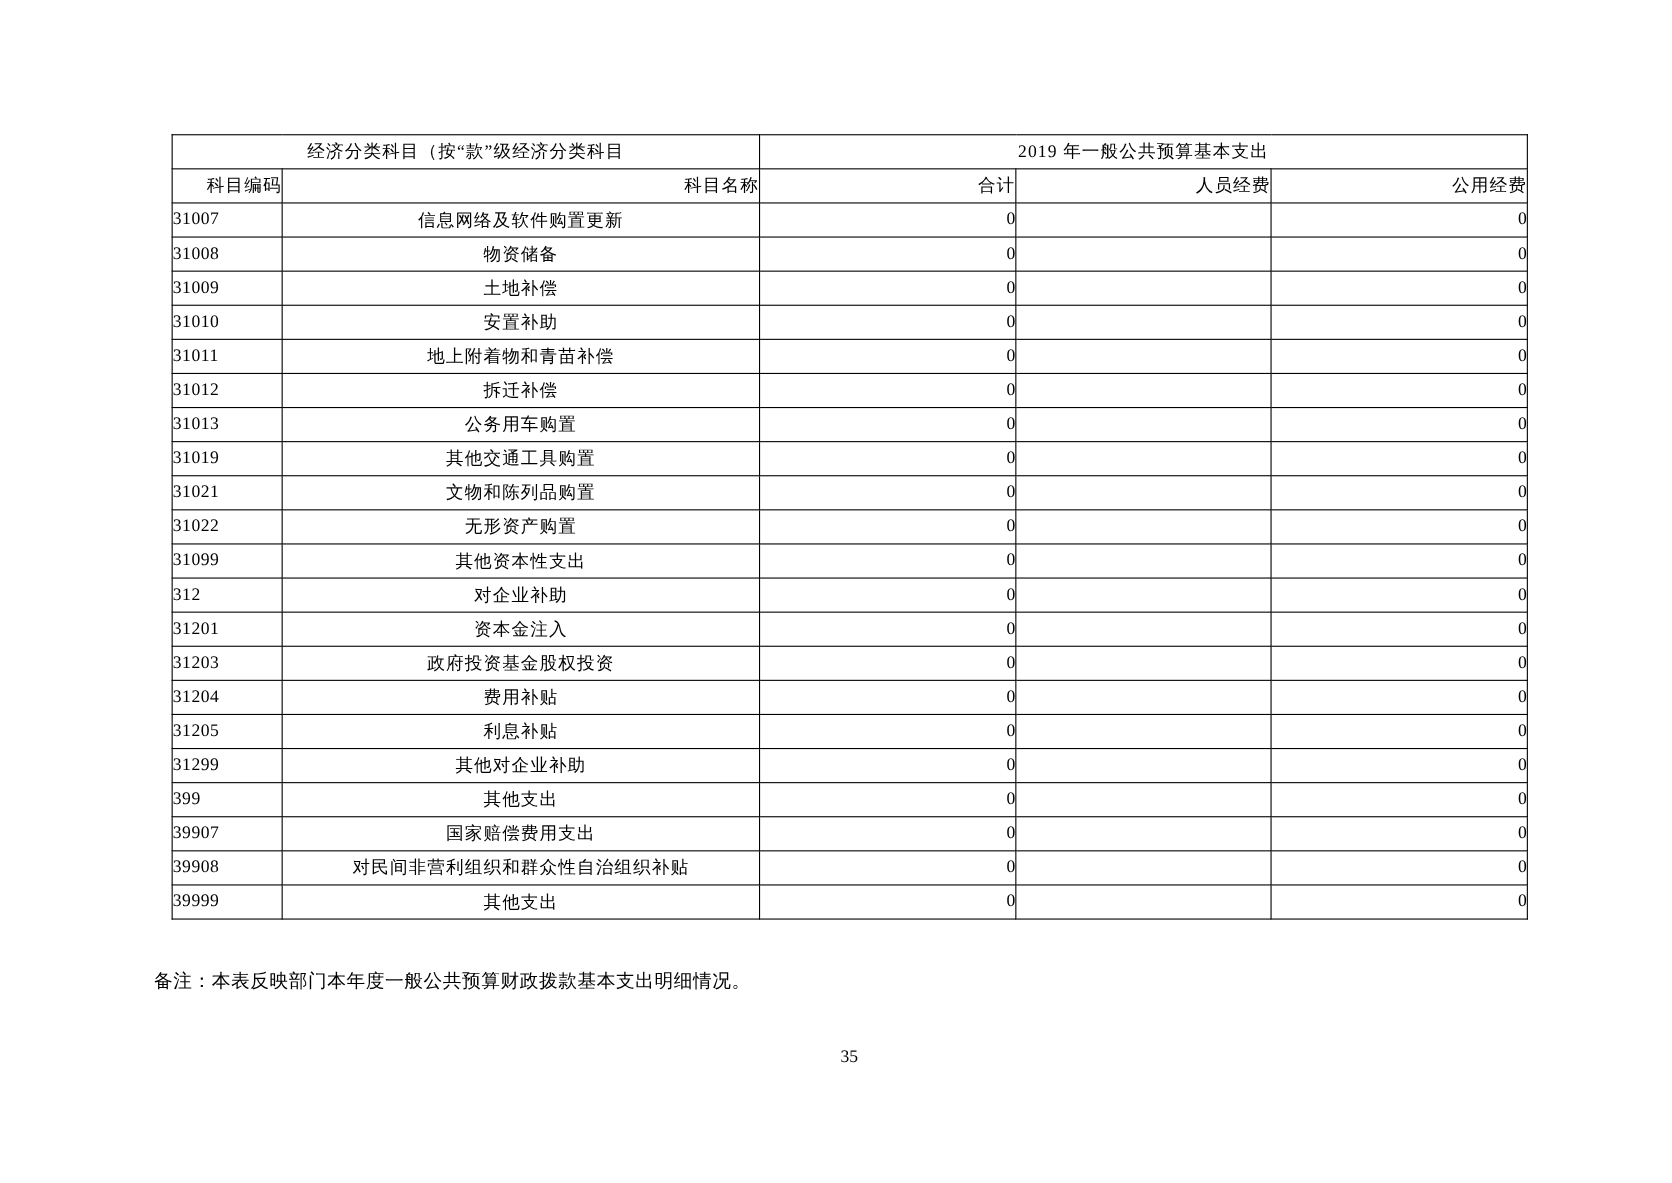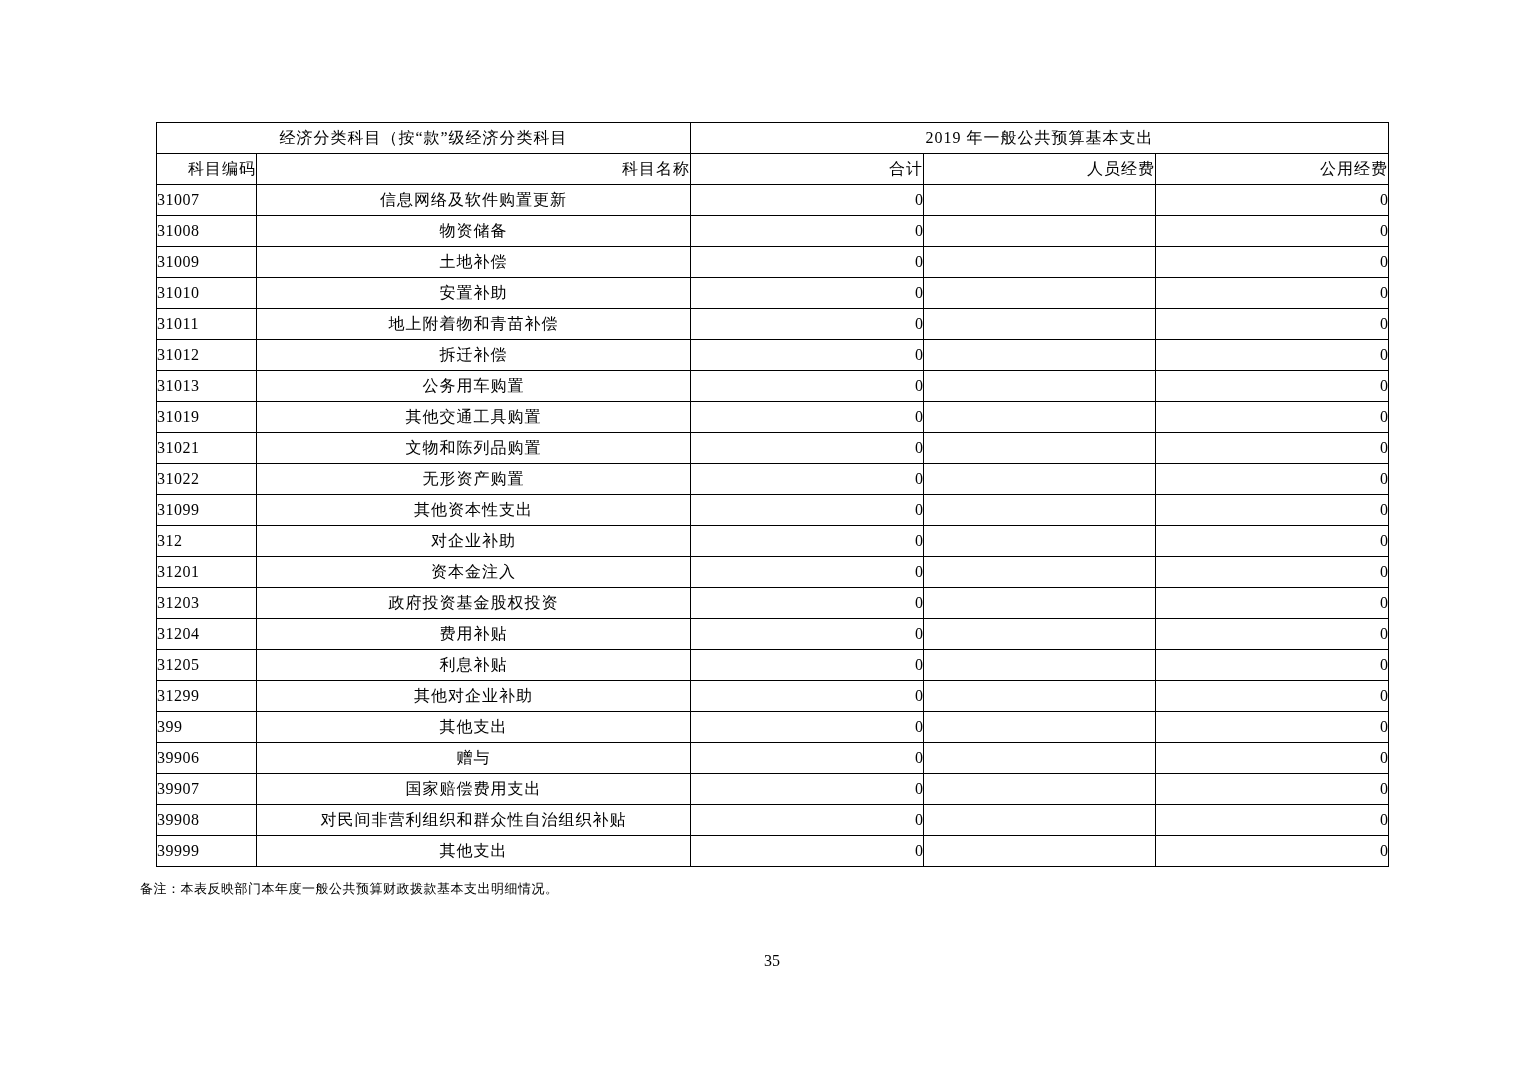--- a/index.html
+++ b/index.html
@@ -73,21 +73,21 @@
   .indent-2 { padding-left: 140px; }
   .cell-num {
     text-align: right;
     padding-right: 8px;
     font-size: 16px;
   }
   .note {
     position: absolute;
     left: 140px;
     top: 880px;
-    font-size: 13px;
+    font-size: 17px;
     letter-spacing: 0.5px;
   }
   .page-number {
     position: absolute;
     left: 0;
     top: 952px;
     width: 1520px;
     text-align: center;
     font-size: 16px;
     padding-left: 12px;
@@ -241,27 +241,20 @@
             <td class="cell-num">0</td>
           </tr>
           <tr>
             <td class="cell-code">399</td>
             <td class="cell-name indent-1">其他支出</td>
             <td class="cell-num">0</td>
             <td class="cell-num"></td>
             <td class="cell-num">0</td>
           </tr>
           <tr>
-            <td class="cell-code">39906</td>
-            <td class="cell-name indent-2">赠与</td>
-            <td class="cell-num">0</td>
-            <td class="cell-num"></td>
-            <td class="cell-num">0</td>
-          </tr>
-          <tr>
             <td class="cell-code">39907</td>
             <td class="cell-name indent-2">国家赔偿费用支出</td>
             <td class="cell-num">0</td>
             <td class="cell-num"></td>
             <td class="cell-num">0</td>
           </tr>
           <tr>
             <td class="cell-code">39908</td>
             <td class="cell-name indent-2">对民间非营利组织和群众性自治组织补贴</td>
             <td class="cell-num">0</td>

